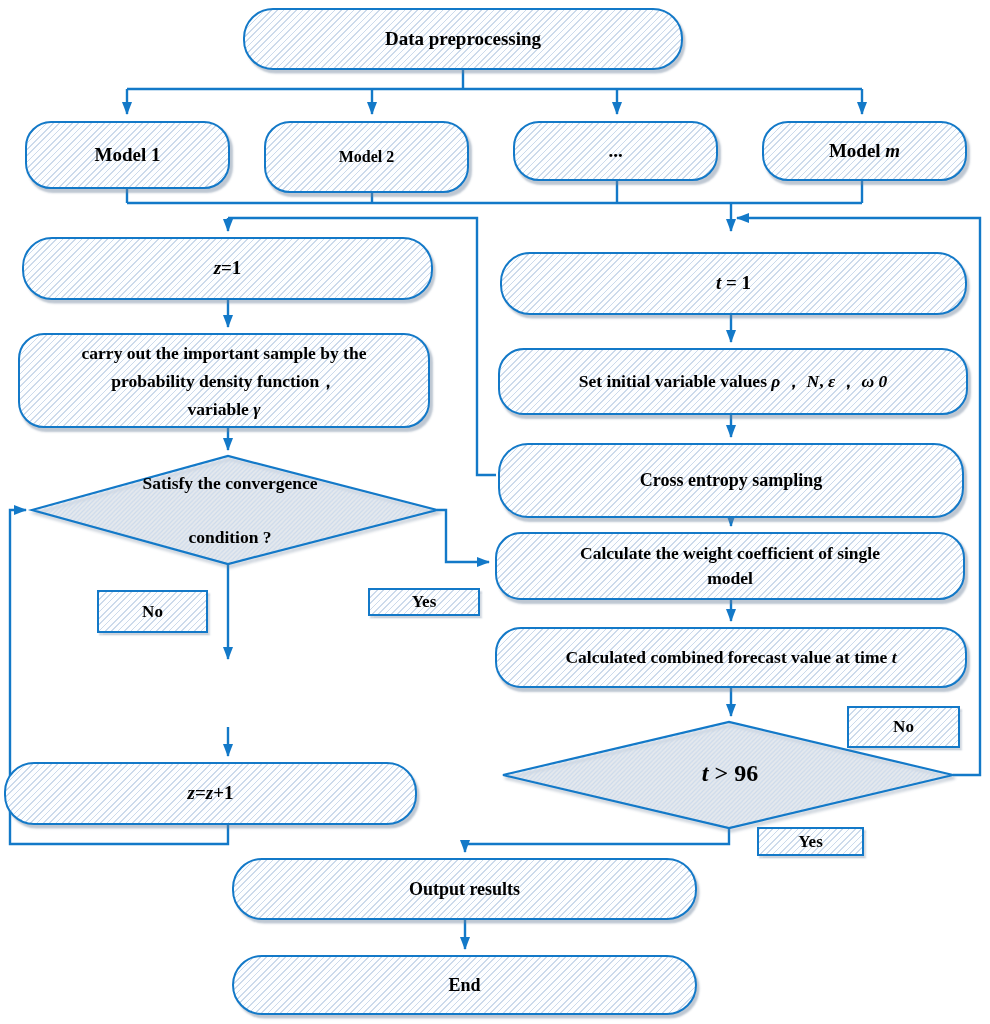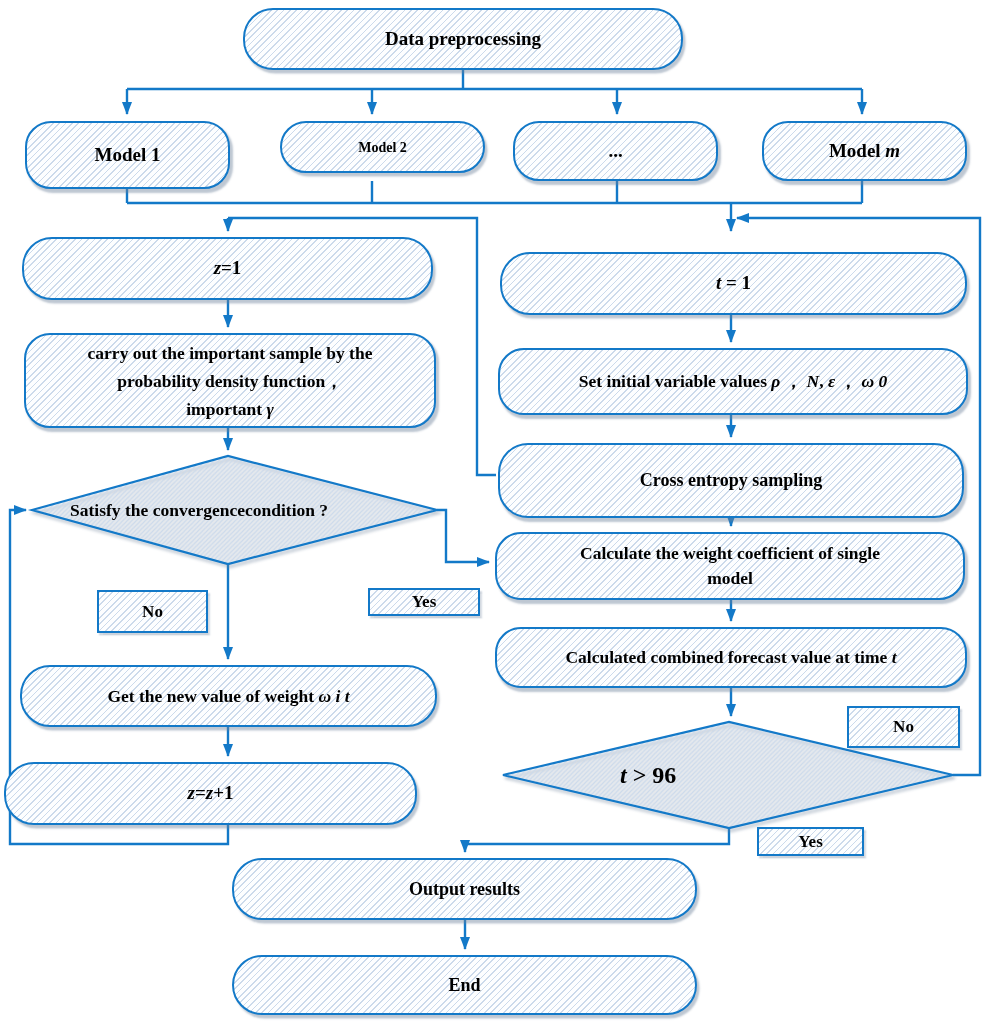--- a/index.html
+++ b/index.html
@@ -36,22 +36,22 @@
   .pill-sm{border-radius:26px;}
   .tag{
     position:absolute;display:flex;align-items:center;justify-content:center;
     border:2px solid var(--line);
     background-color:#fdfeff;
     background-image:repeating-linear-gradient(135deg,var(--stripe) 0px,var(--stripe) 1.2px,transparent 1.2px,transparent 4.5px);
     box-shadow:2px 2.5px 1.5px rgba(110,130,155,.35);
     box-sizing:border-box;font-size:17px;
   }
   .dtext{
-    position:absolute;display:flex;align-items:center;justify-content:flex-start;
-    text-align:center;font-size:17.5px;line-height:1.5;
+    position:absolute;display:flex;align-items:center;justify-content:space-between;
+    flex-direction:column;text-align:center;font-size:17.5px;line-height:1.5;
     white-space:pre-wrap;pointer-events:none;
   }
   .fs17{font-size:17.5px;}
   .it{font-style:italic;}
 </style>
 </head>
 <body>
 
 <div class="canvas">
 
@@ -108,55 +108,52 @@
     <polygon class="diamond" points="503,775 729,722 953,775 729,828"></polygon>
   </svg>
 
   <div class="node pill" style="left:243px;top:8px;width:440px;height:62px;font-size:19px;">
     <div><span>Data preprocessing</span></div>
   </div>
 
   <div class="node pill-sm" style="left:25px;top:121px;width:205px;height:68px;font-size:19px;">
     <div><span>Model 1</span></div>
   </div>
-  <div class="node pill-sm" style="left:280px;top:121px;width:205px;height:52px;font-size:14px;">
+  <div class="node pill-sm" style="left:264px;top:121px;width:205px;height:72px;font-size:16px;">
     <div><span>Model 2</span></div>
   </div>
   <div class="node pill-sm" style="left:513px;top:121px;width:205px;height:60px;font-size:19px;">
     <div><span>...</span></div>
   </div>
   <div class="node pill-sm" style="left:762px;top:121px;width:205px;height:60px;font-size:19px;">
     <div><span>Model </span><span class="it">m</span></div>
   </div>
 
   <div class="node pill" style="left:22px;top:237px;width:411px;height:63px;font-size:19px;">
     <div><span class="it">z</span><span>=1</span></div>
   </div>
 
-  <div class="node pill-sm fs17" style="left:24px;top:333px;width:412px;height:95px;line-height:1.6;">
+  <div class="node pill-sm fs17" style="left:18px;top:333px;width:412px;height:95px;line-height:1.6;">
     <div><span>carry out the important sample by the</span></div>
     <div><span>probability density function，</span></div>
-    <div><span>important </span><span class="it">γ</span></div>
+    <div><span>variable </span><span class="it">γ</span></div>
   </div>
 
   <div class="dtext" style="left:70px;top:470px;width:320px;height:80px;">
     <div><span>Satisfy the convergence</span></div>
     <div><span>condition ?</span></div>
   </div>
 
   <div class="tag" style="left:97px;top:590px;width:111px;height:43px;">
     <span><span>No</span></span>
   </div>
   <div class="tag" style="left:368px;top:588px;width:112px;height:28px;">
     <span><span>Yes</span></span>
   </div>
 
-  <div class="node pill fs17" style="left:20px;top:665px;width:417px;height:62px;">
-    <div><span>Get the new value of weight </span><span class="it">ω i t</span></div>
-  </div>
 
   <div class="node pill" style="left:4px;top:762px;width:413px;height:63px;font-size:19px;">
     <div><span class="it">z</span><span>=</span><span class="it">z</span><span>+1</span></div>
   </div>
 
   <div class="node pill" style="left:500px;top:252px;width:467px;height:63px;font-size:19px;">
     <div><span class="it">t</span><span> = 1</span></div>
   </div>
 
   <div class="node pill-sm fs17" style="left:498px;top:348px;width:470px;height:67px;">

